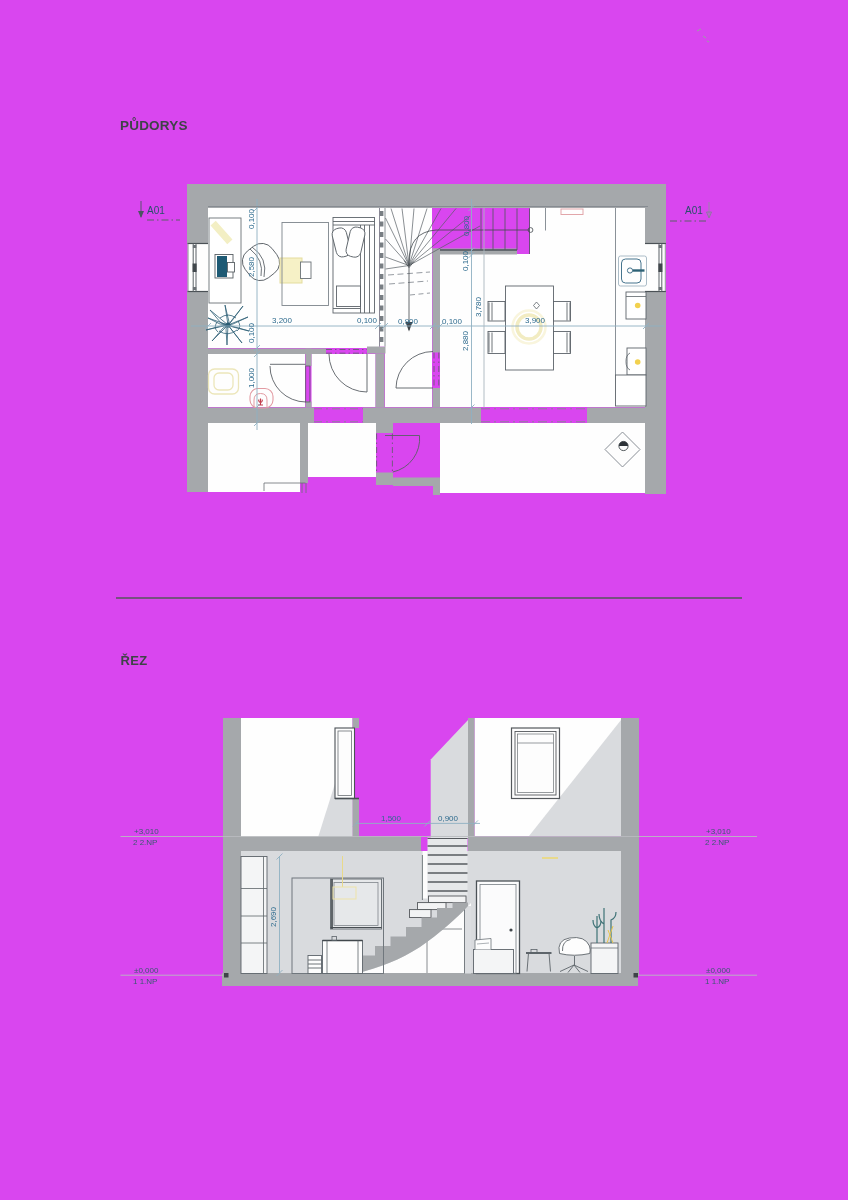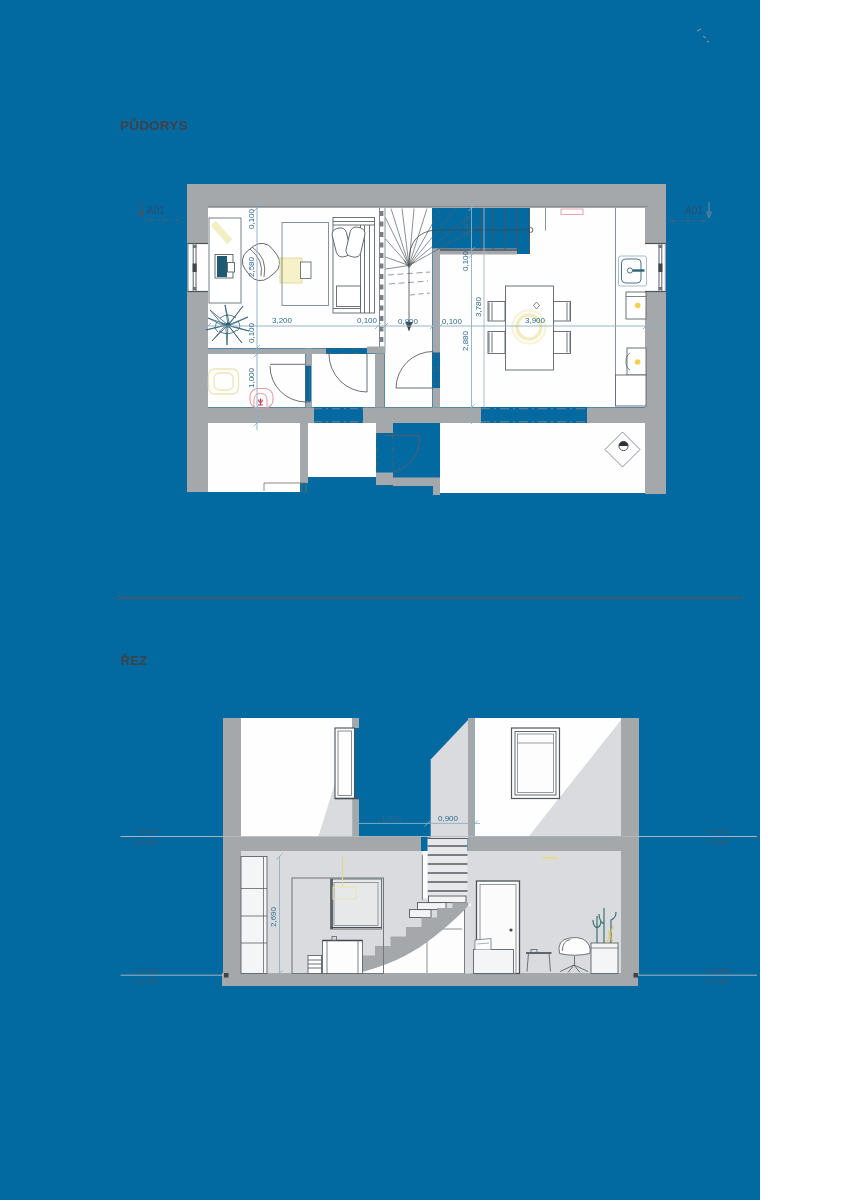--- a/index.html
+++ b/index.html
@@ -1,16 +1,16 @@
 <!DOCTYPE html>
 <html><head>
 <meta charset="utf-8">
 <style>
 html,body{margin:0;padding:0;background:#ffffff;}
-.page{position:relative;width:760px;height:1200px;background:#0369a1;font-family:"Liberation Sans",sans-serif;overflow:hidden;}
+.page{position:relative;width:848px;height:1200px;background:#d946ef;font-family:"Liberation Sans",sans-serif;overflow:hidden;}
 text{font-family:"Liberation Sans",sans-serif;}
 </style>
 </head>
 <body>
 <div class="page">
 <svg width="848" height="1200" viewBox="0 0 848 1200">
 
 <text x="120" y="130" font-size="13.5" font-weight="bold" fill="#3e4347" letter-spacing="0.2">PŮDORYS</text>
 
 <g stroke="#9aa0a4" stroke-width="1">

